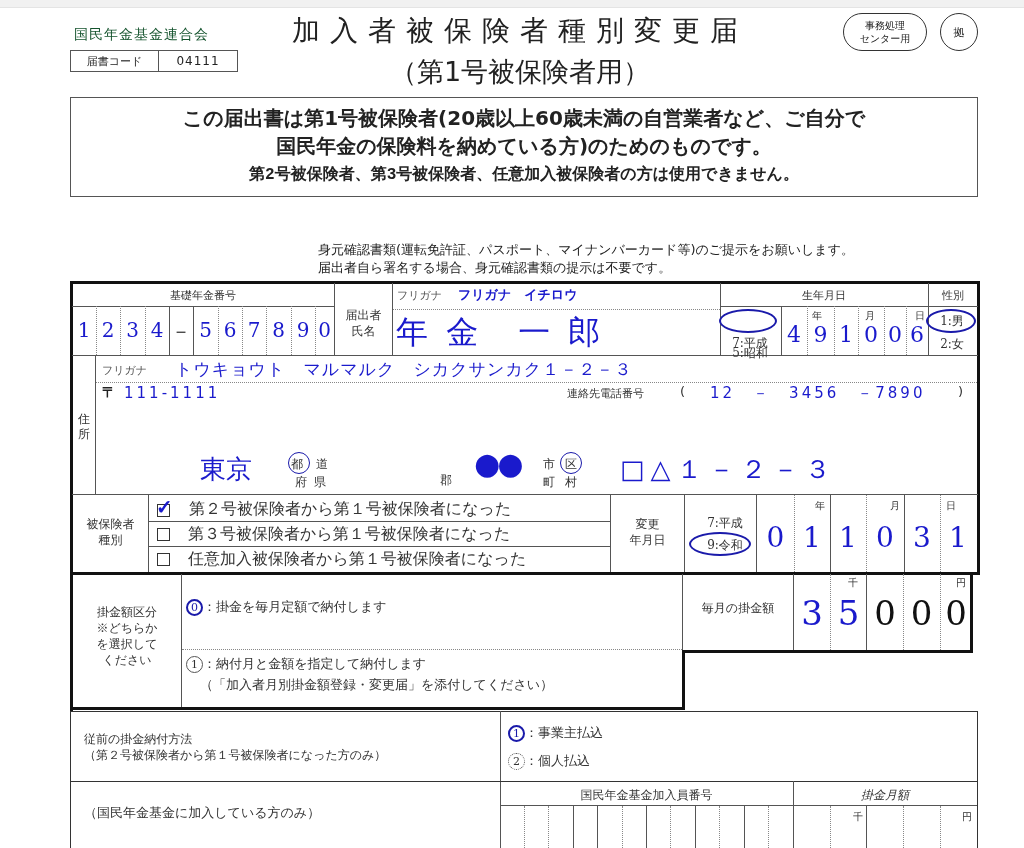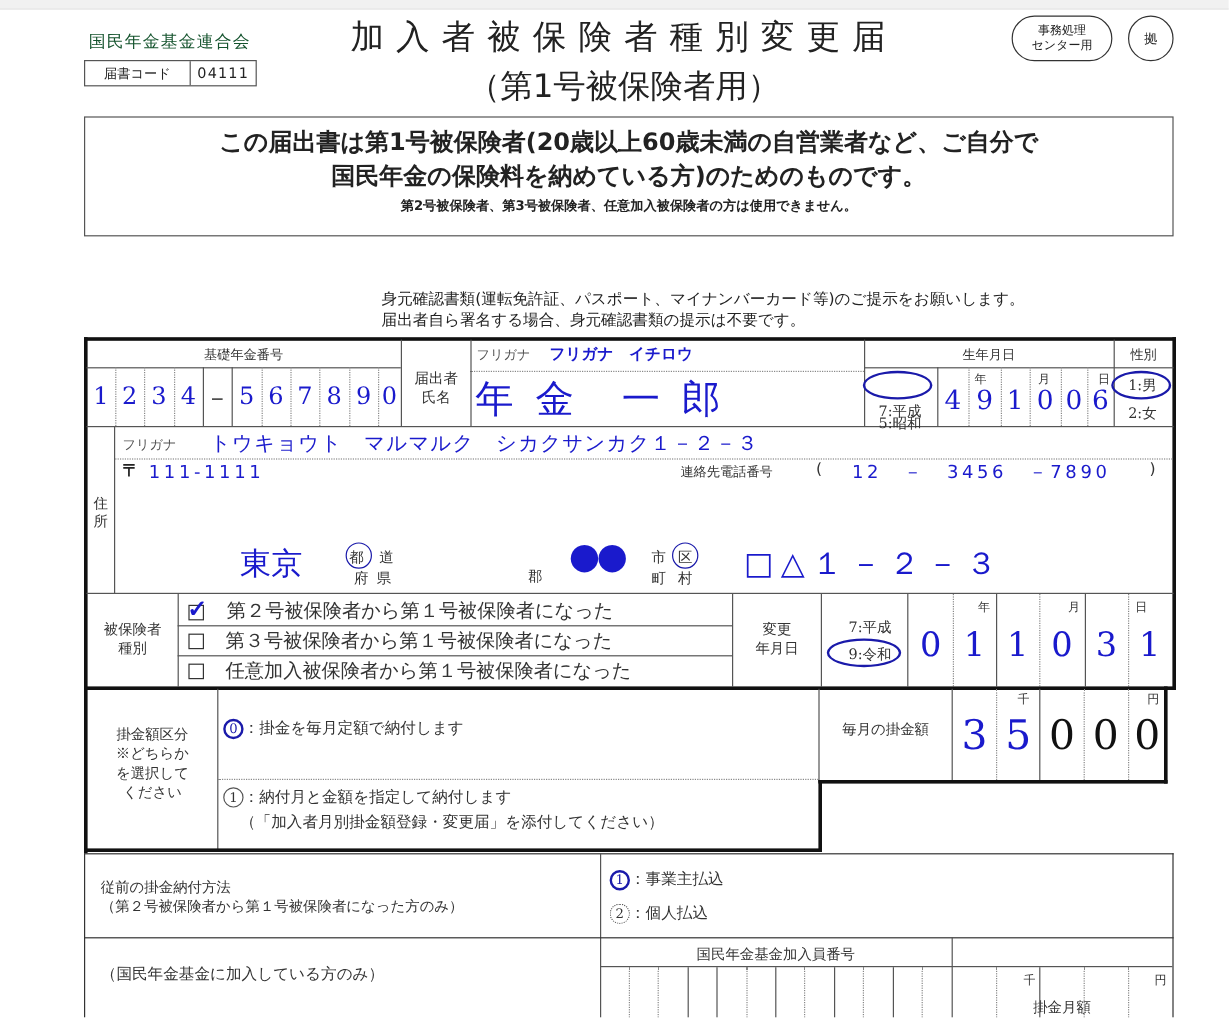--- a/index.html
+++ b/index.html
@@ -4,33 +4,33 @@
 <style>
   * { box-sizing: border-box; margin: 0; padding: 0; }
   html, body { width: 1024px; height: 848px; background: #ffffff; overflow: hidden; }
   body { position: relative; font-family: "DejaVu Serif", serif; color: #222; }
   .abs { position: absolute; }
   .sans { font-family: "DejaVu Sans", sans-serif; }
   .blue { color: #1a1acc; }
   .topbar { left:0; top:0; width:1024px; height:8px; background:#f1f1f1; border-bottom:1px solid #e4e4e4; }
 
   .org { left:74px; top:26px; font-size:14px; color:#14532d; letter-spacing:1px; }
-  .code-box { left:70px; top:50px; width:144px; height:22px; border:1px solid #555; display:flex; font-size:12px; }
+  .code-box { left:70px; top:50px; width:168px; height:22px; border:1px solid #555; display:flex; font-size:12px; }
   .code-box .lbl { width:88px; border-right:1px solid #555; display:flex; align-items:center; justify-content:center; font-family:"DejaVu Sans",sans-serif; font-size:11px; }
   .code-box .val { flex:1; display:flex; align-items:center; justify-content:center; font-family:"DejaVu Sans",sans-serif; letter-spacing:1px; }
 
   .title1 { left:270px; top:12px; width:500px; text-align:center; font-size:28px; letter-spacing:10px; font-family:"DejaVu Sans",sans-serif; color:#222; }
   .title2 { left:270px; top:54px; width:500px; text-align:center; font-size:27px; font-family:"DejaVu Sans",sans-serif; color:#222; }
   .stamp1 { left:843px; top:13px; width:84px; height:38px; border:1.5px solid #333; border-radius:19px; font-size:10px; line-height:13px; text-align:center; padding-top:5px; font-family:"DejaVu Sans",sans-serif; }
   .stamp2 { left:940px; top:13px; width:38px; height:38px; border:1.5px solid #333; border-radius:50%; font-size:11px; display:flex; align-items:center; justify-content:center; font-family:"DejaVu Sans",sans-serif; }
 
   .notice { left:70px; top:97px; width:908px; height:100px; border:1.5px solid #555; text-align:center; font-family:"DejaVu Sans",sans-serif; }
   .notice .l1 { font-size:20px; font-weight:bold; margin-top:6px; line-height:28px; }
   .notice .l2 { font-size:20px; font-weight:bold; line-height:28px; }
-  .notice .l3 { font-size:11px; font-weight:bold; margin-top:4px; }
+  .notice .l3 { font-size:16px; font-weight:bold; margin-top:4px;font-family:Liberation Mono, monospace; }
 
   .idnote { left:318px; top:241px; font-size:13px; line-height:18px; font-family:"DejaVu Sans",sans-serif; color:#222; }
 
   .hl { height:0; border-top:1px solid #555; }
   .hlt { height:0; border-top:3px solid #111; }
   .vl { width:0; border-left:1px solid #555; }
   .vlt { width:0; border-left:3px solid #111; }
   .dv { width:0; border-left:1px dotted #888; }
   .dh { height:0; border-top:1px dotted #888; }
 
@@ -289,21 +289,21 @@
   <span class="circ" style="width:17px; height:17px; font-size:11px; border:1px dotted #555;">2</span>
   <span>：個人払込</span>
 </div>
 
 <div class="abs" style="left:84px; top:804px; font-size:13px; color:#333; line-height:18px;">
   <div>（国民年金基金に加入している方のみ）</div>
 </div>
 <div class="abs hl" style="left:500px; top:805px; width:477px;"></div>
 <div class="abs vl" style="left:793px; top:781px; height:67px;"></div>
 <div class="abs lbl-s" style="left:500px; top:787px; width:293px; font-size:12px;">国民年金基金加入員番号</div>
-<div class="abs lbl-s" style="left:793px; top:831px; width:184px; font-size:12px;">掛金月額</div>
+<div class="abs lbl-s" style="left:793px; top:787px; width:184px; font-size:12px;font-style:italic;">掛金月額</div>
 
 <div class="abs dv" style="left:524px; top:806px; height:42px;"></div>
 <div class="abs dv" style="left:548px; top:806px; height:42px;"></div>
 <div class="abs vl" style="left:573px; top:806px; height:42px;"></div>
 <div class="abs vl" style="left:597px; top:806px; height:42px;"></div>
 <div class="abs dv" style="left:622px; top:806px; height:42px;"></div>
 <div class="abs vl" style="left:646px; top:806px; height:42px;"></div>
 <div class="abs dv" style="left:670px; top:806px; height:42px;"></div>
 <div class="abs vl" style="left:695px; top:806px; height:42px;"></div>
 <div class="abs dv" style="left:719px; top:806px; height:42px;"></div>

